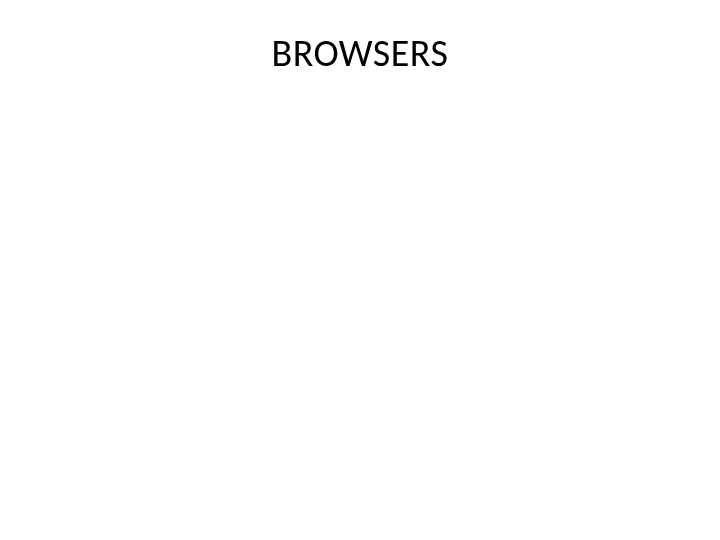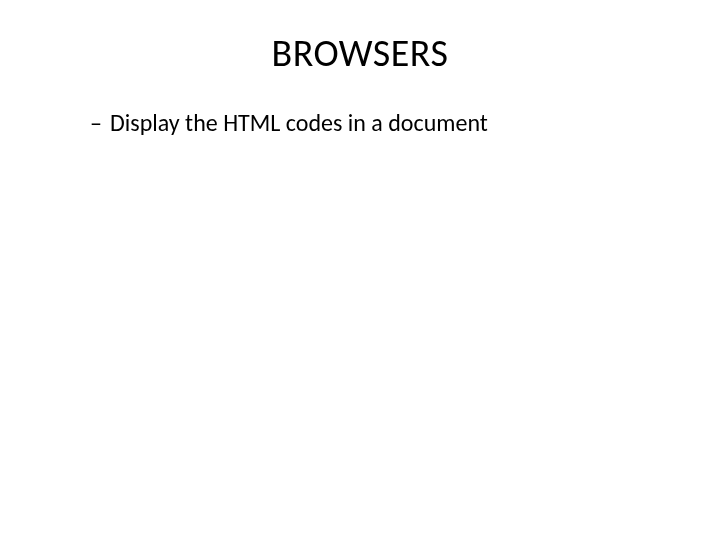--- a/index.html
+++ b/index.html
@@ -43,15 +43,14 @@
       left: 0;
       top: 0;
     }
   </style>
 </head>
 <body>
 
 <div class="slide">
   <h1 class="title">BROWSERS</h1>
   <ul class="bullets">
-    <li>Display the HTML codes in a document</li>
   </ul>
 </div>
 
 </body></html>

